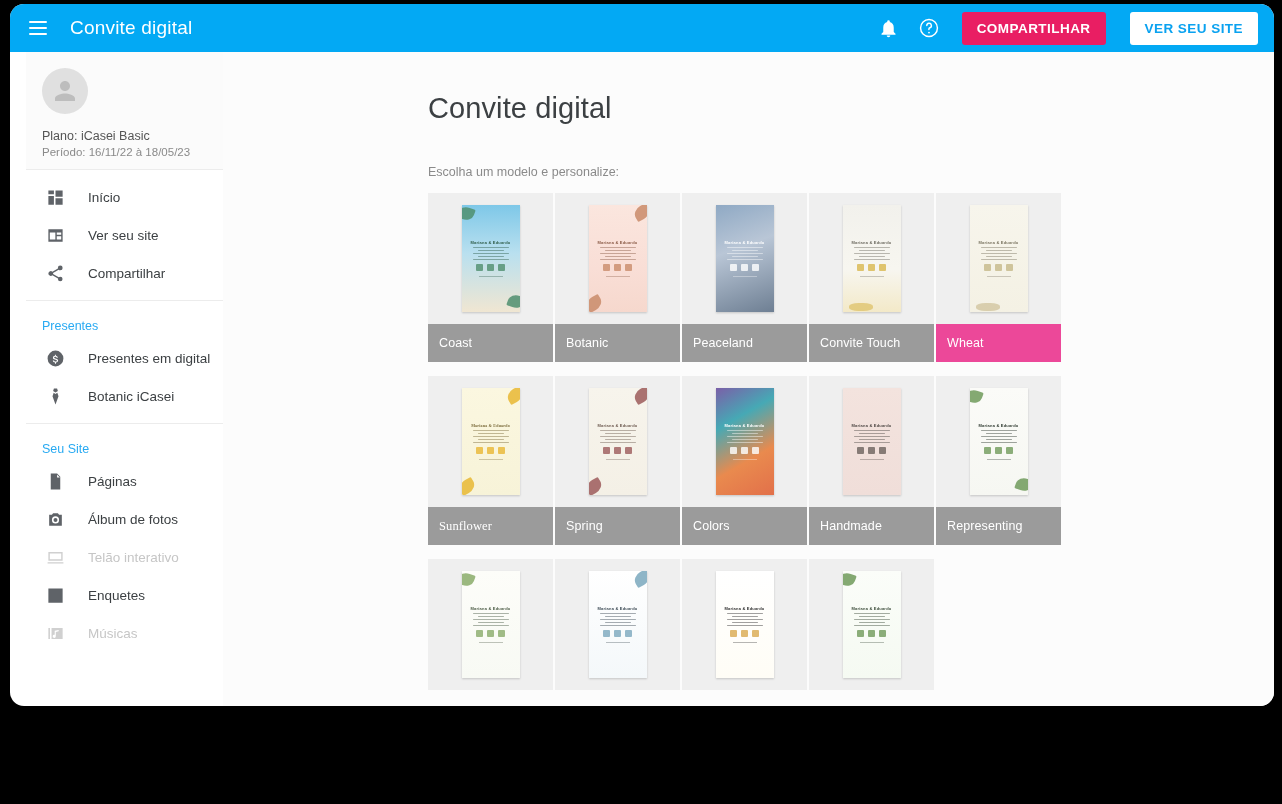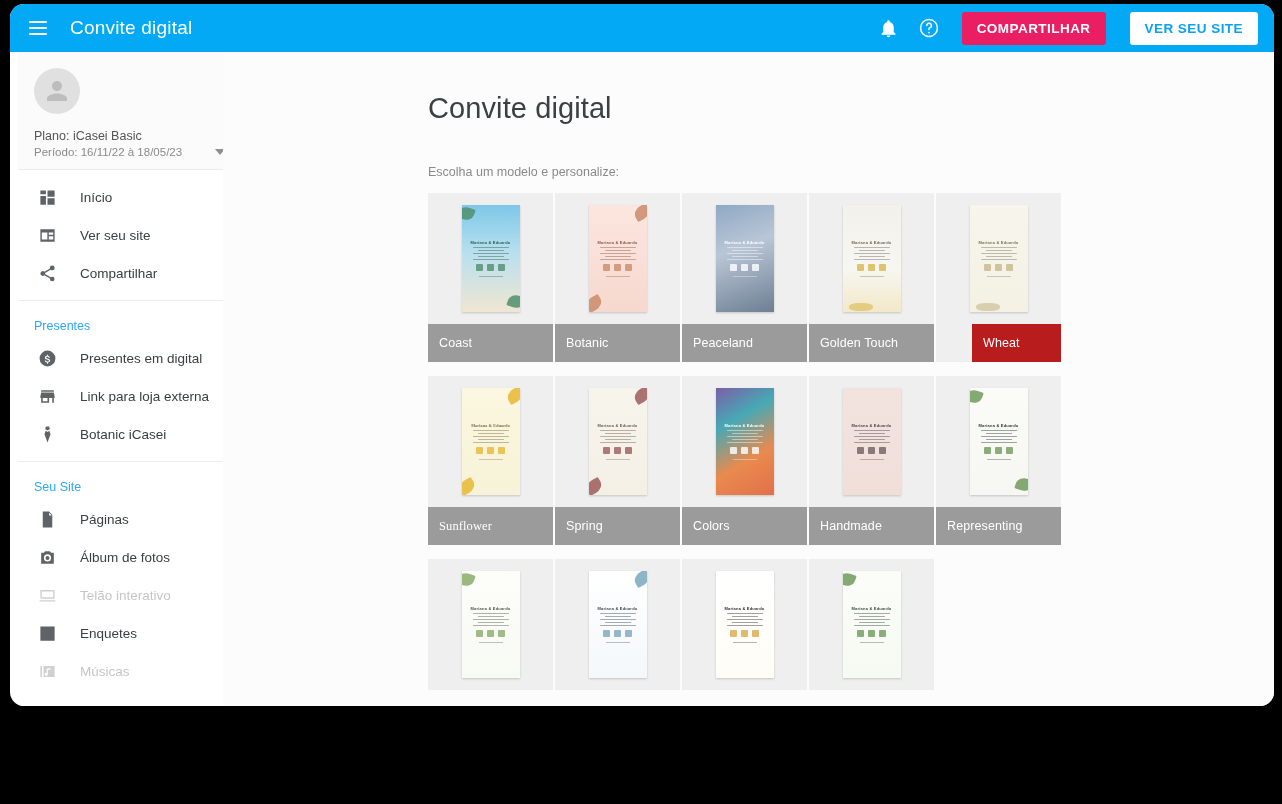--- a/index.html
+++ b/index.html
@@ -80,21 +80,21 @@
     letter-spacing: .45px;
     cursor: pointer;
     white-space: nowrap;
   }
   #share-btn { background: #E91E63; color: #ffffff; margin-left: 6px; }
   #view-site-btn { background: #ffffff; color: #0aa2f0; margin-left: 10px; }
 
   
   #sidebar {
     position: absolute;
-    left: 8px; top: 48px;
+    left: 16px; top: 48px;
     width: 231px;
     height: 654px;
     background: #ffffff;
     border-right: 6px solid #a3a3a3;
     overflow: hidden;
   }
   #profile {
     padding: 16px 16px 12px 16px;
     background: #fbfbfb;
     border-bottom: 1px solid #ececec;
@@ -362,28 +362,20 @@
         <span class="nav-icon">
           <svg viewBox="0 0 24 24">
               <path d="M12 2a10 10 0 1 0 0 20 10 10 0 0 0 0-20zm.6 15.2v1.3h-1.2v-1.3c-1.5-.2-2.7-1.1-2.8-2.6h1.6c.1.8.8 1.3 1.9 1.3 1 0 1.7-.4 1.7-1.1 0-.6-.4-.9-1.6-1.2l-1-.24c-1.6-.38-2.4-1.15-2.4-2.4 0-1.3 1-2.2 2.5-2.4V7.3h1.2v1.25c1.4.2 2.4 1.1 2.5 2.45h-1.6c-.1-.7-.7-1.2-1.6-1.2-.9 0-1.5.4-1.5 1.05 0 .55.4.87 1.5 1.13l1 .24c1.7.4 2.5 1.12 2.5 2.4 0 1.4-1.05 2.3-2.6 2.58z"></path>
             </svg>
         </span>
         <span class="nav-label">Presentes em digital</span>
       </div>
       <div class="nav-item">
         <span class="nav-icon">
           <svg viewBox="0 0 24 24">
-              <path d="M20 4H4v2h16V4zm1 10v-2l-1-5H4l-1 5v2h1v6h10v-6h4v6h2v-6h1zm-9 4H6v-4h6v4z"></path>
-            </svg>
-        </span>
-        <span class="nav-label">Link para loja externa</span>
-      </div>
-      <div class="nav-item">
-        <span class="nav-icon">
-          <svg viewBox="0 0 24 24">
               <path d="M10 2h4l1 3-3 2-3-2 1-3zm-.3 5.2L12 8.8l2.3-1.6 1.5 4.4L12 22l-3.8-10.4 1.5-4.4z"></path>
             </svg>
         </span>
         <span class="nav-label">Botanic iCasei</span>
       </div>
     </div>
 
     <div class="nav-divider"></div>
 
     <div class="nav-group">
@@ -529,21 +521,21 @@
                   <div class="inv-line" style="background: rgb(108, 106, 96); width: 36px;"></div>
                   <div class="inv-icons">
                     <i style="background: rgb(216, 184, 78);"></i>
                     <i style="background: rgb(216, 184, 78);"></i>
                     <i style="background: rgb(216, 184, 78);"></i>
                   </div>
                   <div class="inv-foot" style="background: rgb(108, 106, 96);"></div>
                 </div>
               </div>
             </div>
-            <div class="tpl-label" style="background: rgb(155, 155, 155);">Golden Touch</div>
+            <div class="tpl-label" style="background: rgb(155, 155, 155);">Convite Touch</div>
           </div>
           <div class="tpl-card" style="background: rgb(239, 239, 239);">
             <div class="tpl-thumb">
               <div class="invite">
                 <div class="inv-bg" style="background: linear-gradient(rgb(247, 245, 236) 0%, rgb(244, 241, 228) 100%);"></div>
                 <div style="position: absolute; inset: 0px;">
                   <div class="leaf" style="bottom: 1px; left: 6px; width: 24px; height: 8px; border-radius: 40%; opacity: 0.6; background: rgb(198, 184, 136);"></div>
                 </div>
                 <div class="inv-content">
                   <div class="inv-names" style="color: rgb(122, 116, 96);">Mariana&nbsp;&amp;&nbsp;Eduardo</div>
@@ -554,21 +546,21 @@
                   <div class="inv-line" style="background: rgb(122, 116, 96); width: 36px;"></div>
                   <div class="inv-icons">
                     <i style="background: rgb(198, 184, 136);"></i>
                     <i style="background: rgb(198, 184, 136);"></i>
                     <i style="background: rgb(198, 184, 136);"></i>
                   </div>
                   <div class="inv-foot" style="background: rgb(122, 116, 96);"></div>
                 </div>
               </div>
             </div>
-            <div class="tpl-label" style="background: #b91c1c; margin-left: 36px;">Wheat</div>
+            <div class="tpl-label" style="background: #ec4899;">Wheat</div>
           </div>
           <div class="tpl-card" style="background: #86efac; font-family: Liberation Serif, serif;">
             <div class="tpl-thumb">
               <div class="invite">
                 <div class="inv-bg" style="background: linear-gradient(rgb(251, 247, 224) 0%, rgb(247, 243, 216) 100%);"></div>
                 <div style="position: absolute; inset: 0px;">
                   <div class="leaf" style="top: 1px; right: -3px; transform: rotate(-30deg); background: rgb(232, 183, 51);"></div>
                   <div class="leaf" style="bottom: 2px; left: -3px; transform: rotate(150deg); background: rgb(232, 183, 51);"></div>
                 </div>
                 <div class="inv-content">

